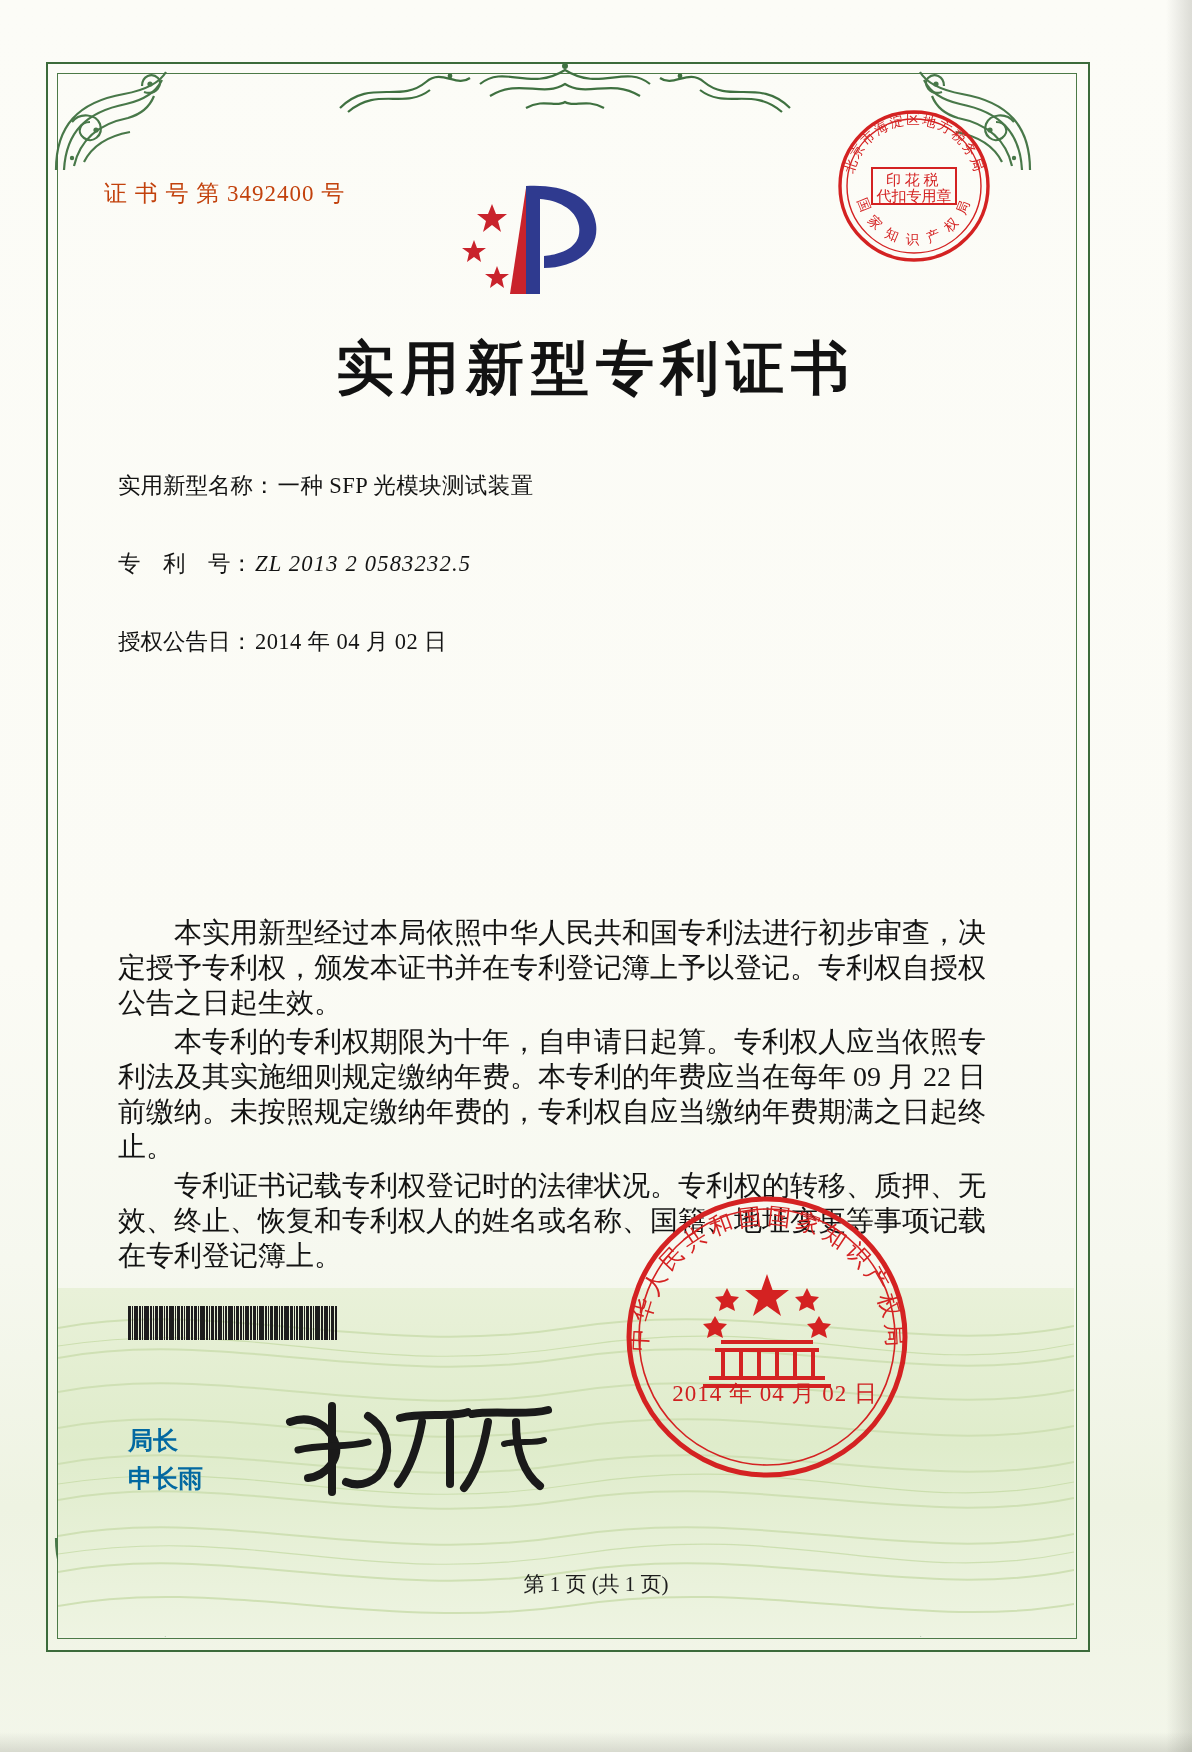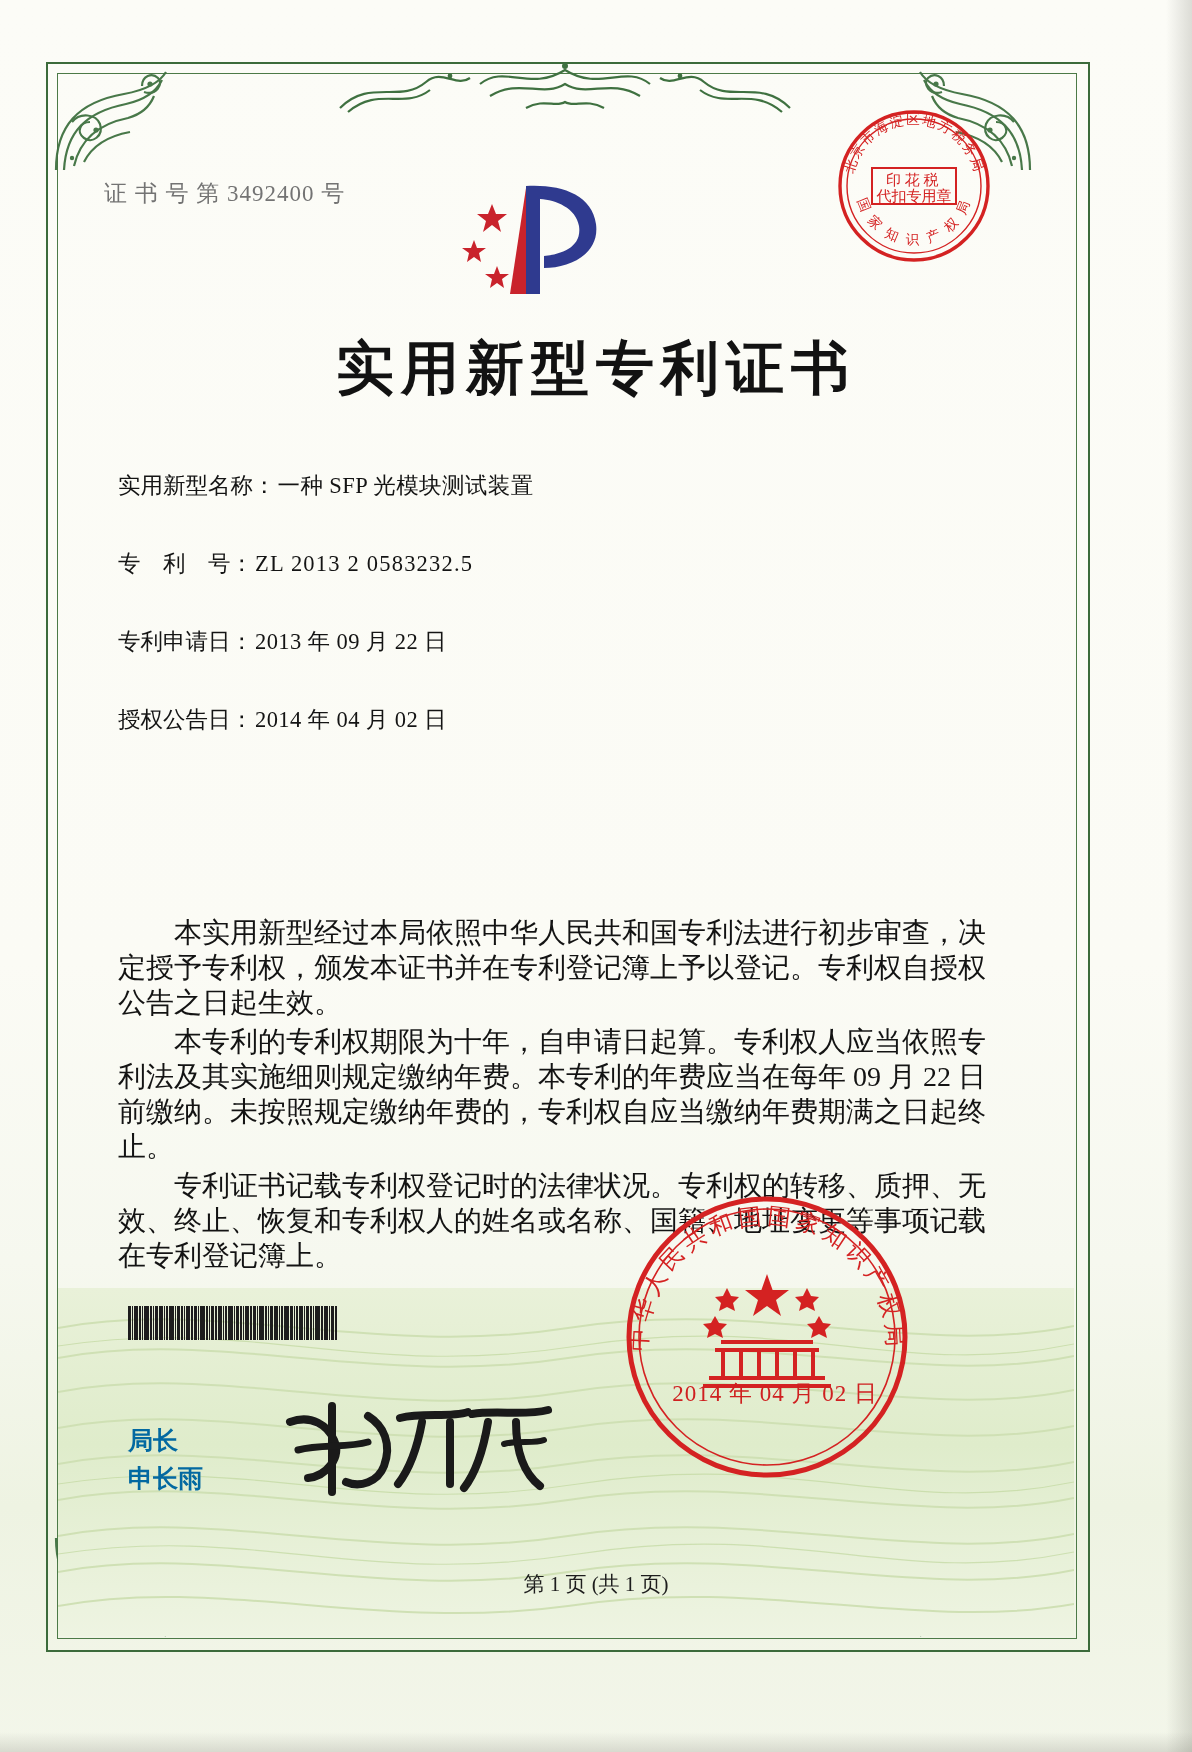--- a/index.html
+++ b/index.html
@@ -69,21 +69,21 @@
     color: #3f7140;
   }
   .top-ornament svg { width:100%; height:100%; display:block; }
 
   
   .cert-no {
     position: absolute;
     left: 104px; top: 178px;
     font-size: 23px;
     letter-spacing: 1px;
-    color: #737373;
+    color: #c2410c;
     white-space: nowrap;
   }
 
   
   .logo {
     position: absolute;
     left: 440px; top: 168px;
     width: 200px; height: 140px;
   }
   .logo svg { width:100%; height:100%; display:block; }
@@ -123,21 +123,21 @@
     color: #141414;
     white-space: nowrap;
   }
   .field-label {
     letter-spacing: 0px;
   }
   .field-value {
     margin-left: 2px;
     letter-spacing: .4px;
   }
-  .field-value.mono-sp { letter-spacing: 1.2px; }
+  .field-value.mono-sp { letter-spacing: 1.2px; font-style: italic; }
 
   
   .body-text {
     position: absolute;
     left: 118px; top: 915px;
     width: 868px;
     font-size: 28px;
     line-height: 35px;
     color: #131313;
     text-align: justify;
@@ -371,24 +371,20 @@
   <div class="title">实用新型专利证书</div>
 
   <div class="fields">
     <div class="field-row">
       <span class="field-label">实用新型名称：</span>
       <span class="field-value">一种 SFP 光模块测试装置</span>
     </div>
     <div class="field-row">
       <span class="field-label">专　利　号：</span>
       <span class="field-value mono-sp">ZL 2013 2 0583232.5</span>
-    </div>
-    <div class="field-row">
-      <span class="field-label">专利申请日：</span>
-      <span class="field-value">2013 年 09 月 22 日</span>
     </div>
     <div class="field-row">
       <span class="field-label">授权公告日：</span>
       <span class="field-value">2014 年 04 月 02 日</span>
     </div>
   </div>
 
   <div class="body-text">
     <p>本实用新型经过本局依照中华人民共和国专利法进行初步审查，决定授予专利权，颁发本证书并在专利登记簿上予以登记。专利权自授权公告之日起生效。</p>
     <p>本专利的专利权期限为十年，自申请日起算。专利权人应当依照专利法及其实施细则规定缴纳年费。本专利的年费应当在每年 09 月 22 日前缴纳。未按照规定缴纳年费的，专利权自应当缴纳年费期满之日起终止。</p>

